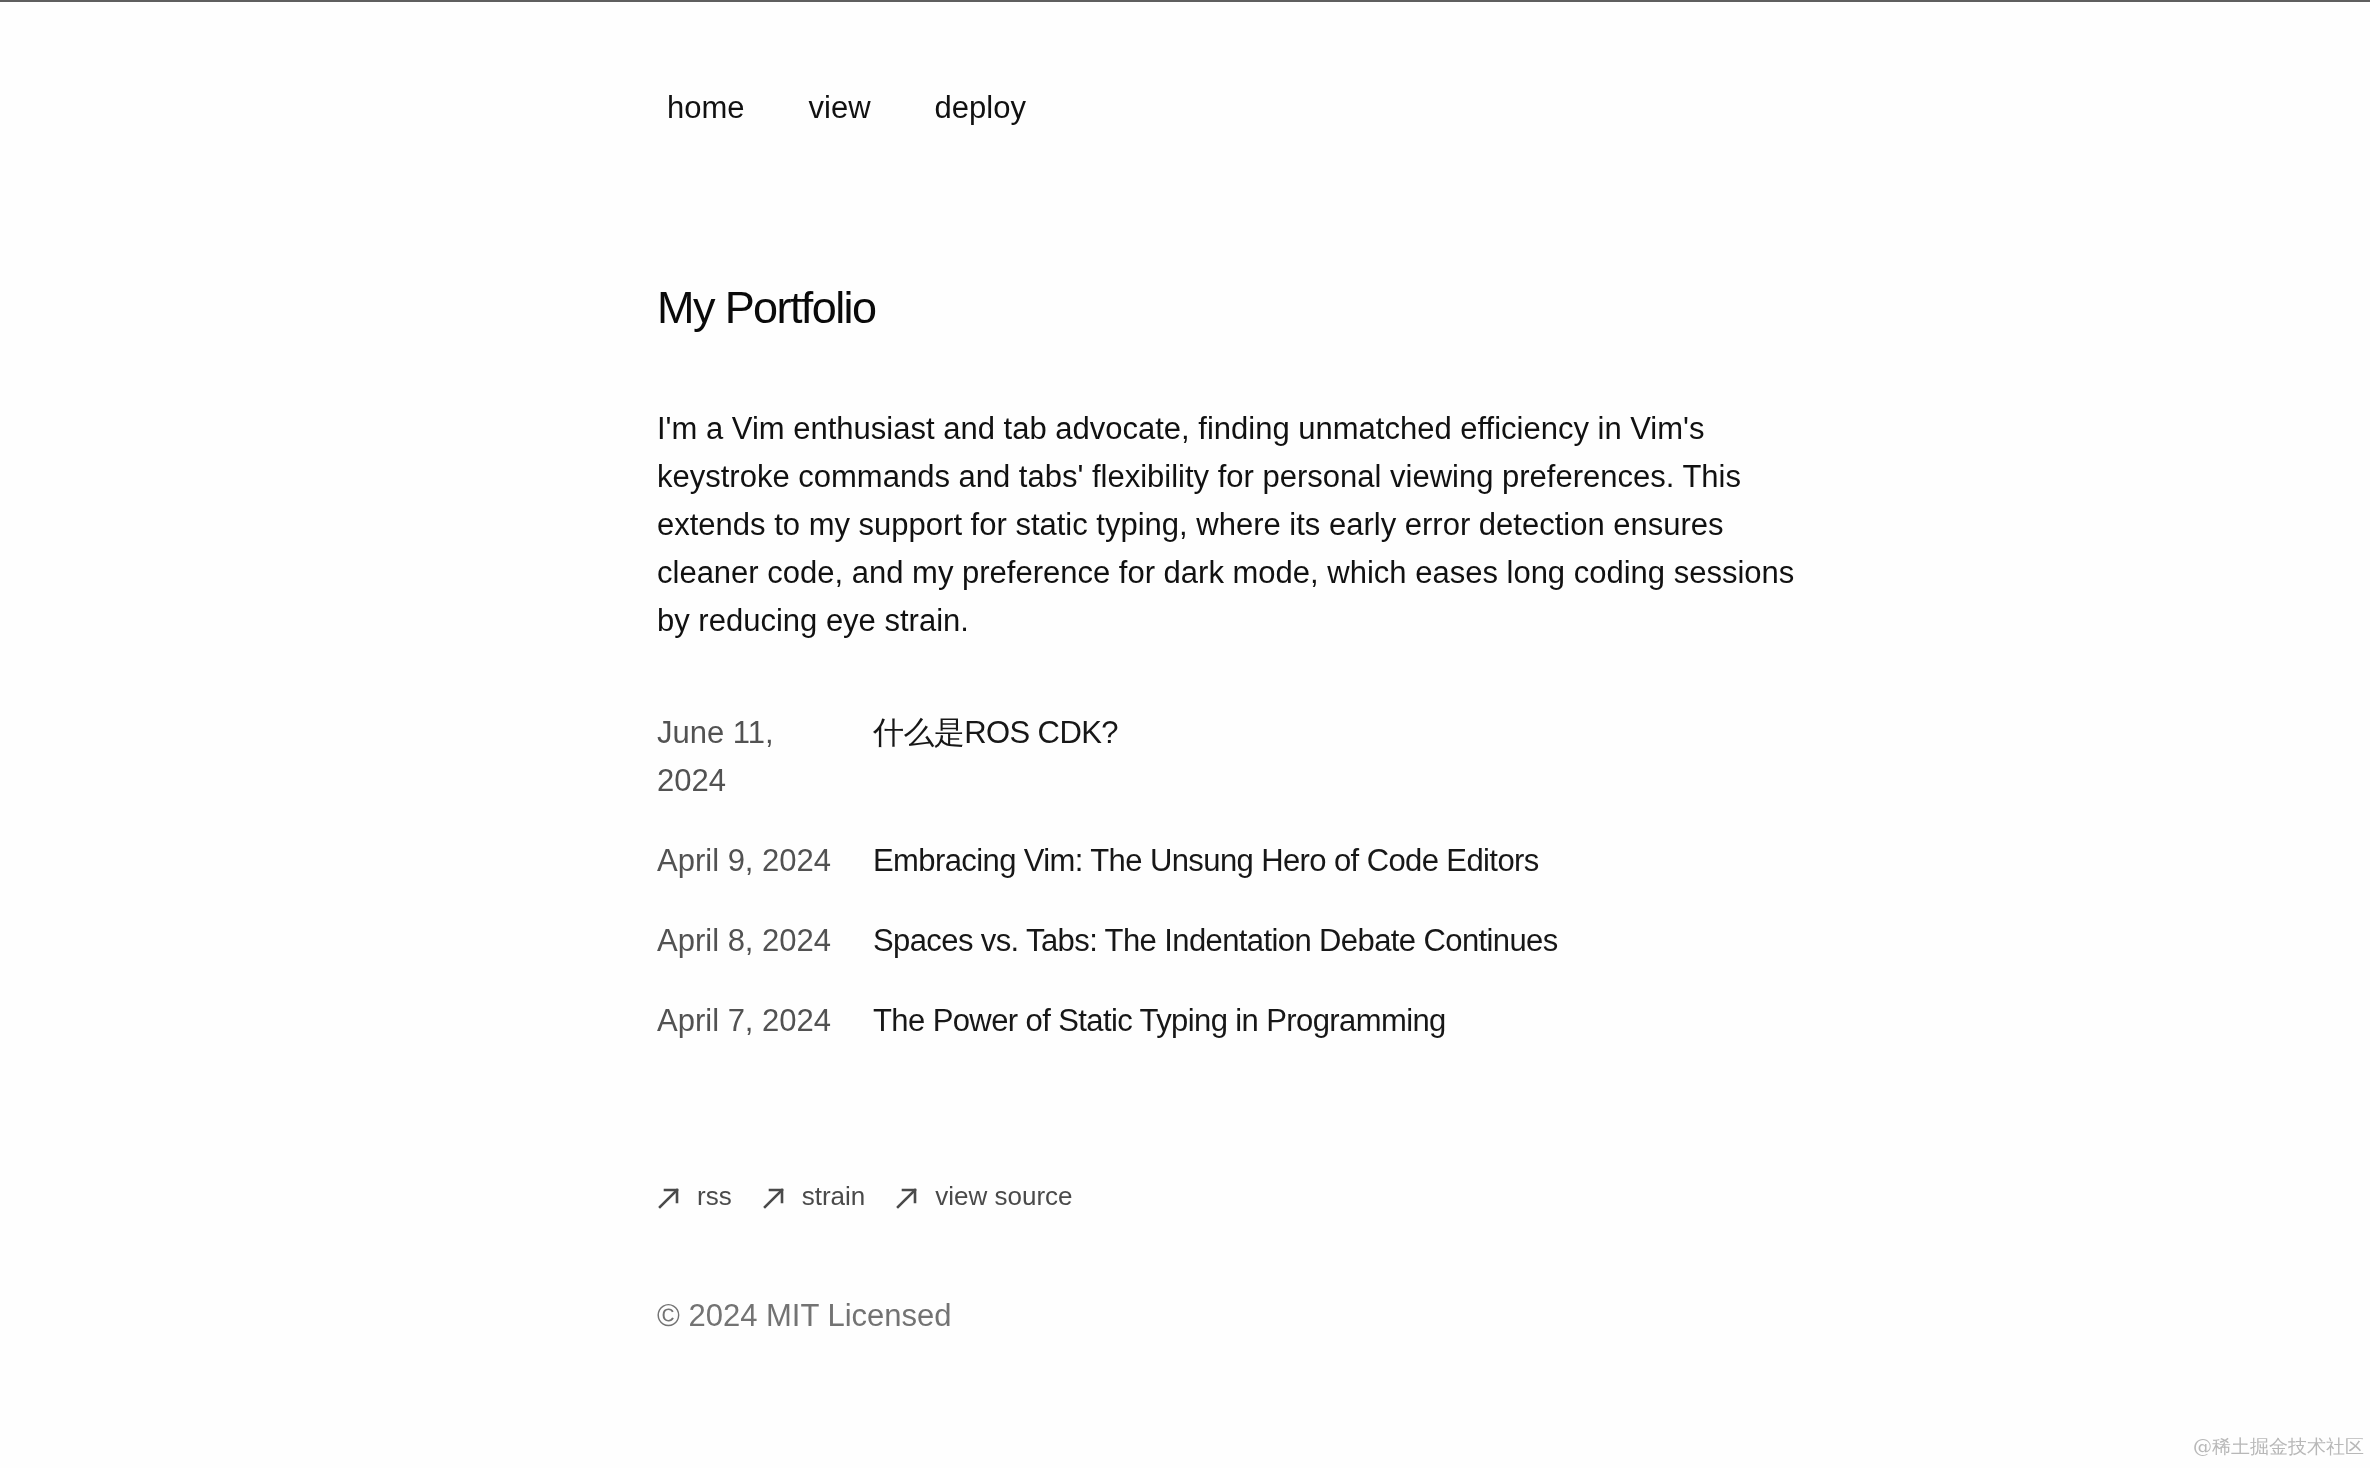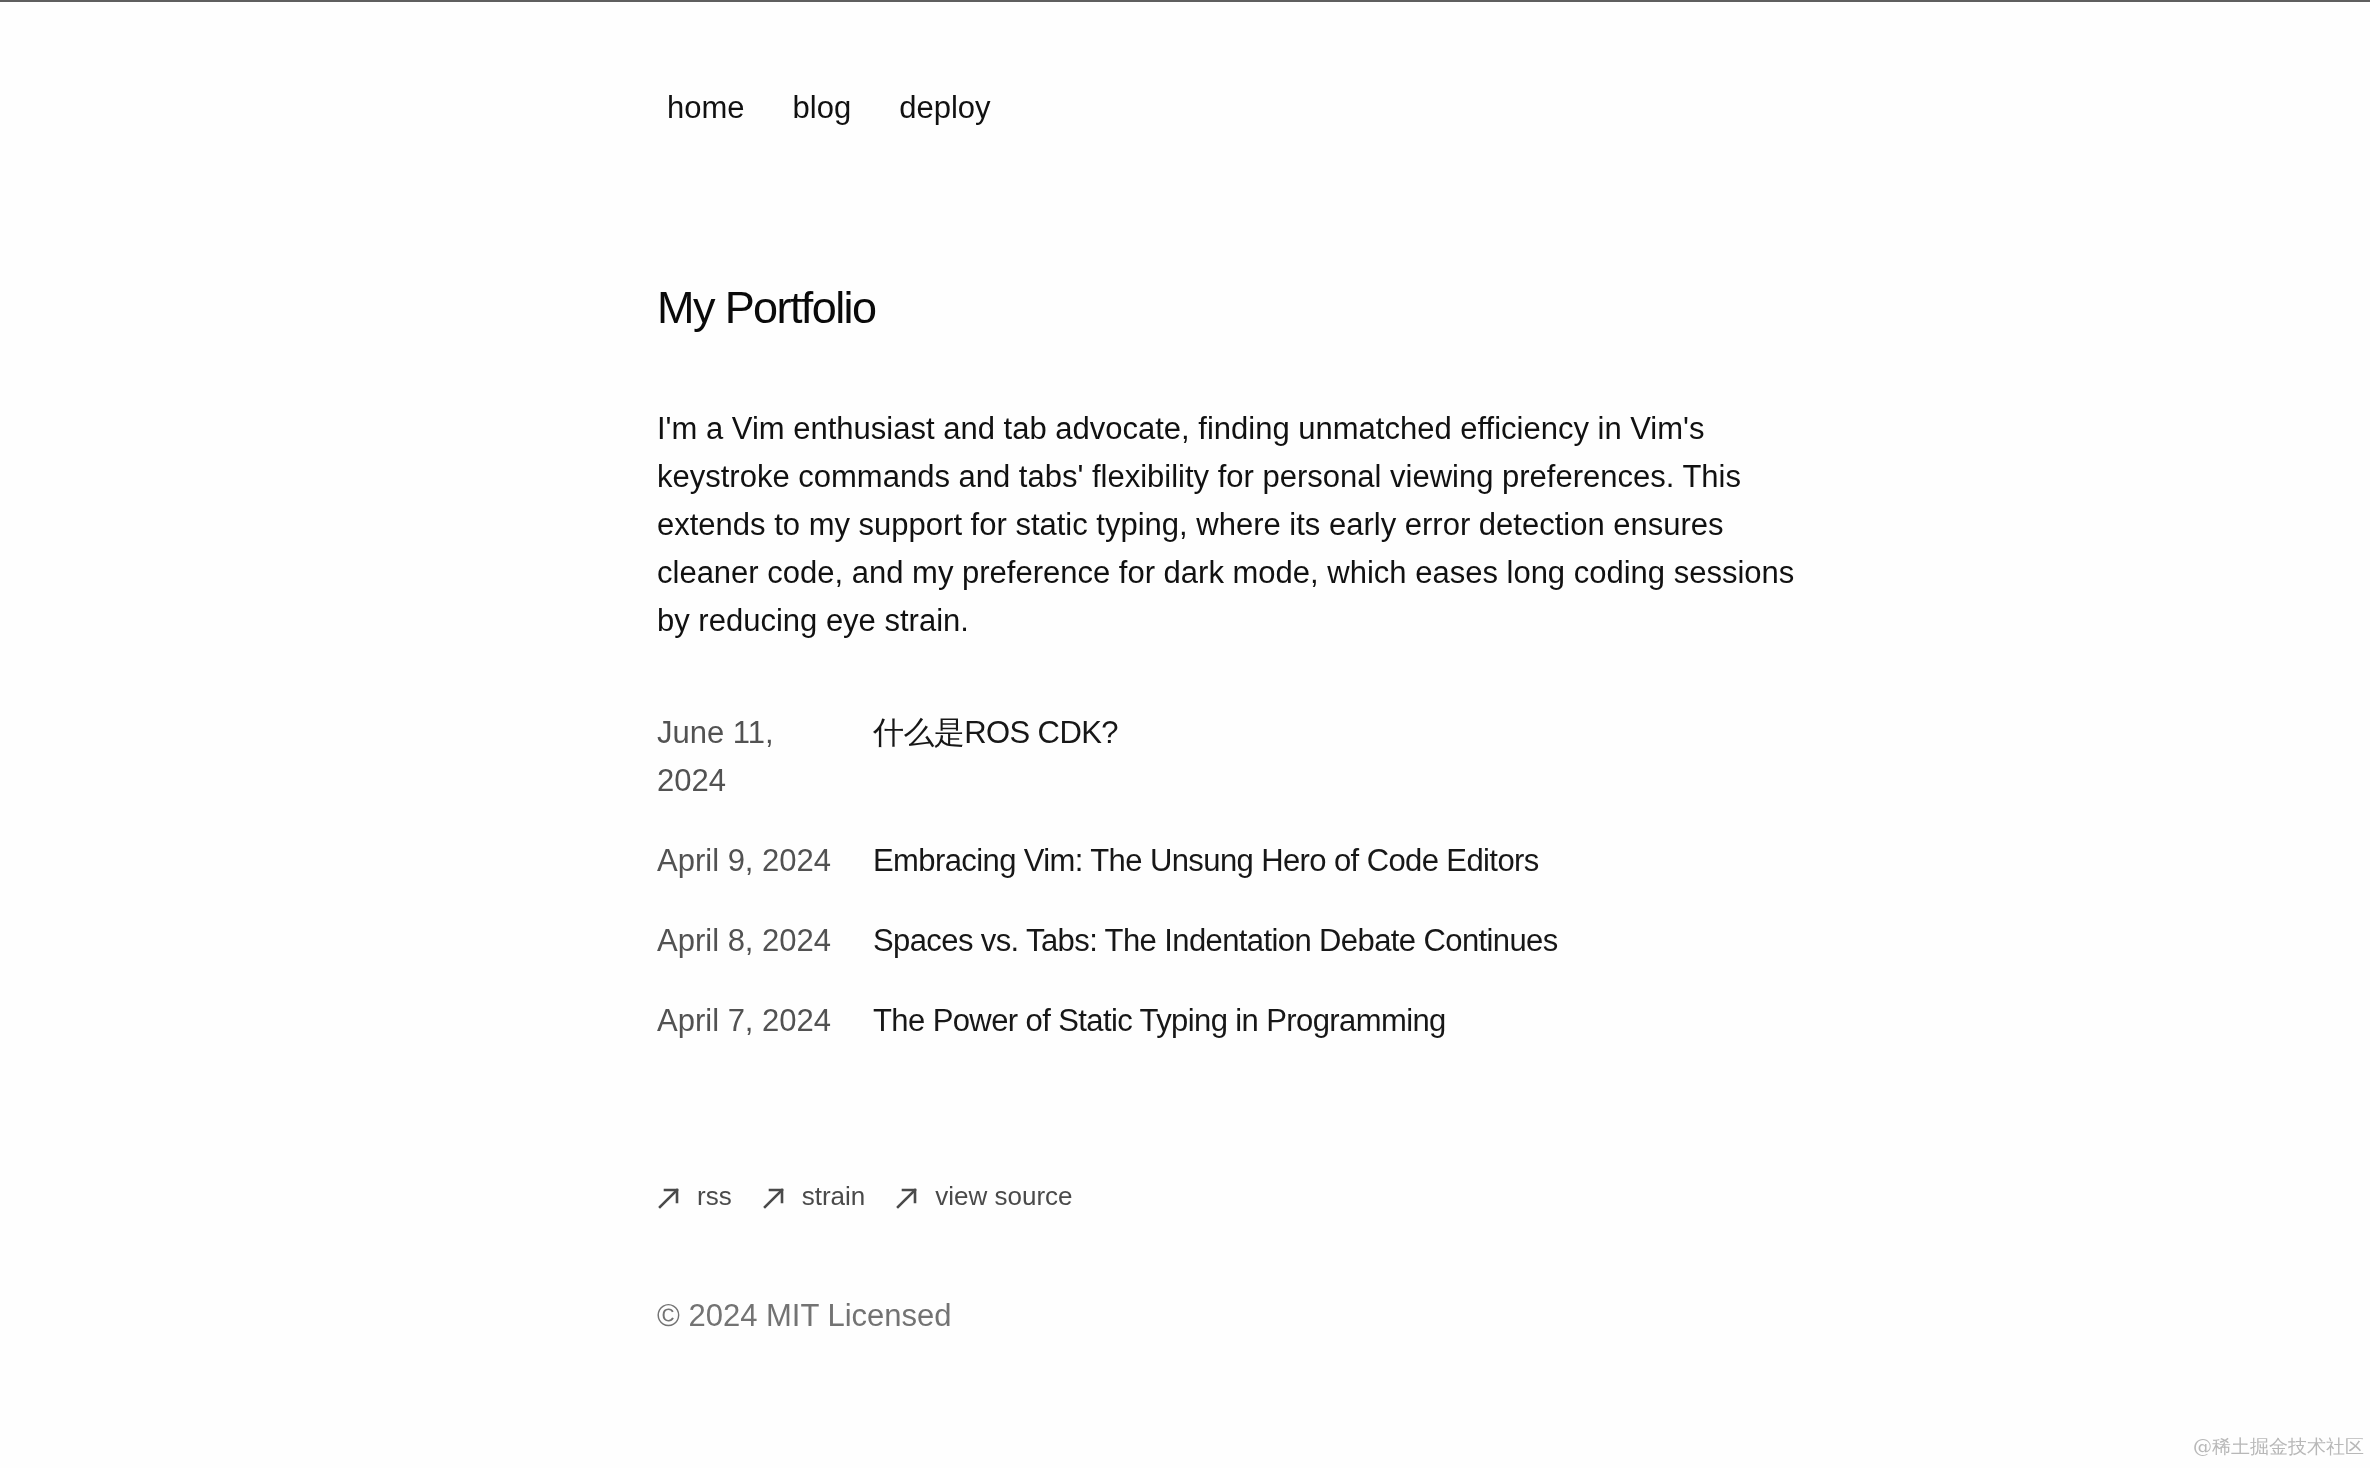--- a/index.html
+++ b/index.html
@@ -22,21 +22,21 @@
       left: 657px;
       top: 0;
       width: 1160px;
     }
     
     .nav {
       position: absolute;
       top: 84px;
       left: 0;
       display: flex;
-      gap: 0;
+      gap: 16px;
       height: 44px;
       align-items: center;
     }
     .nav a {
       font-size: 31px;
       color: #111111;
       text-decoration: none;
       padding: 0 10px;
       margin-right: 28px;
       line-height: 44px;
@@ -138,21 +138,21 @@
       font-family: "DejaVu Serif", serif;
     }
   </style>
 </head>
 <body>
 
 <div class="page">
 
   <nav class="nav">
     <a>home</a>
-    <a>blog</a>
+    <a>view</a>
     <a>deploy</a>
   </nav>
 
   <h1 class="title">My Portfolio</h1>
 
   <p class="intro">I'm a Vim enthusiast and tab advocate, finding unmatched efficiency in Vim's keystroke commands and tabs' flexibility for personal viewing preferences. This extends to my support for static typing, where its early error detection ensures cleaner code, and my preference for dark mode, which eases long coding sessions by reducing eye strain.</p>
 
   <ul class="posts">
     <li class="post">
       <span class="post-date">June 11, 2024</span>

